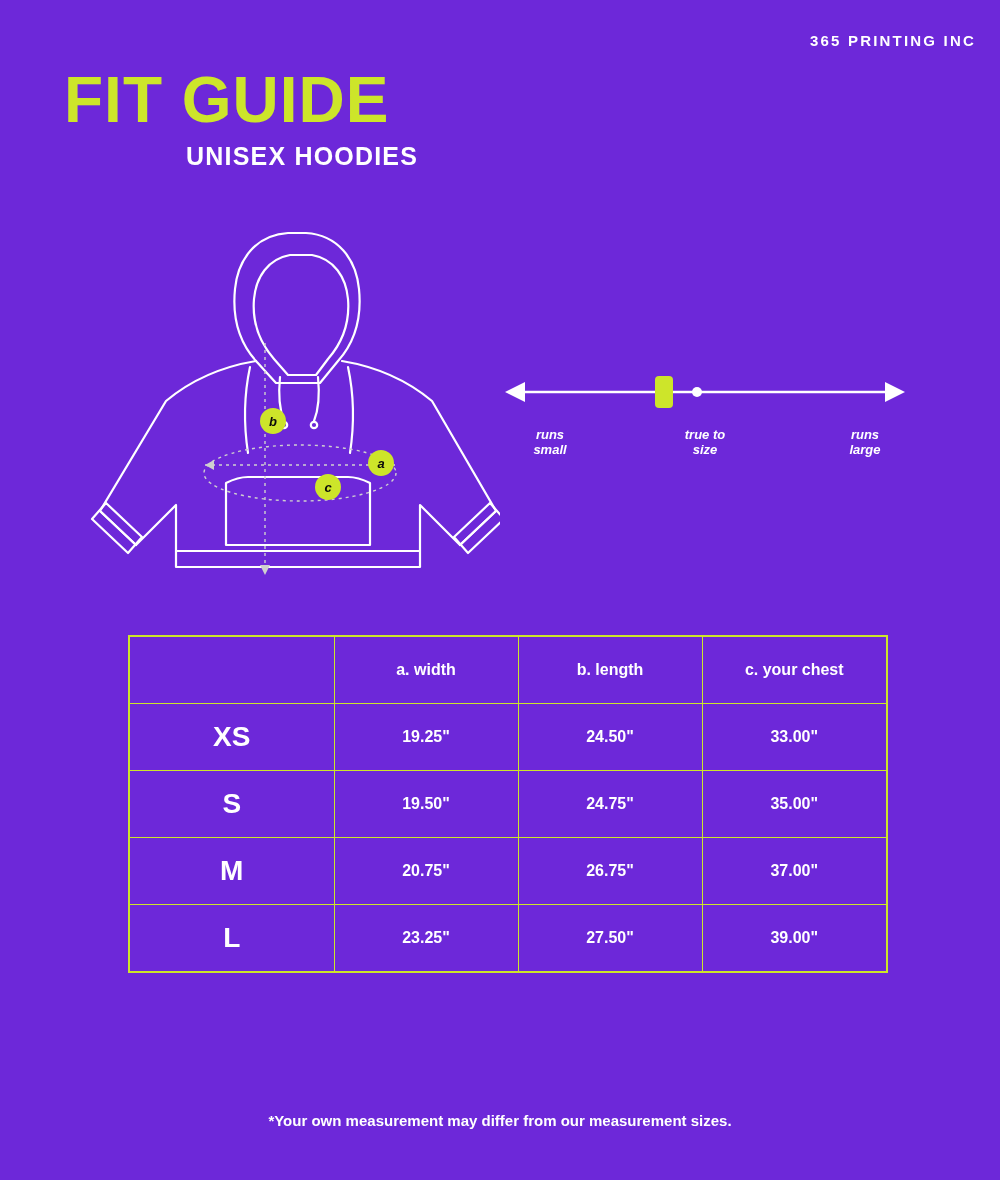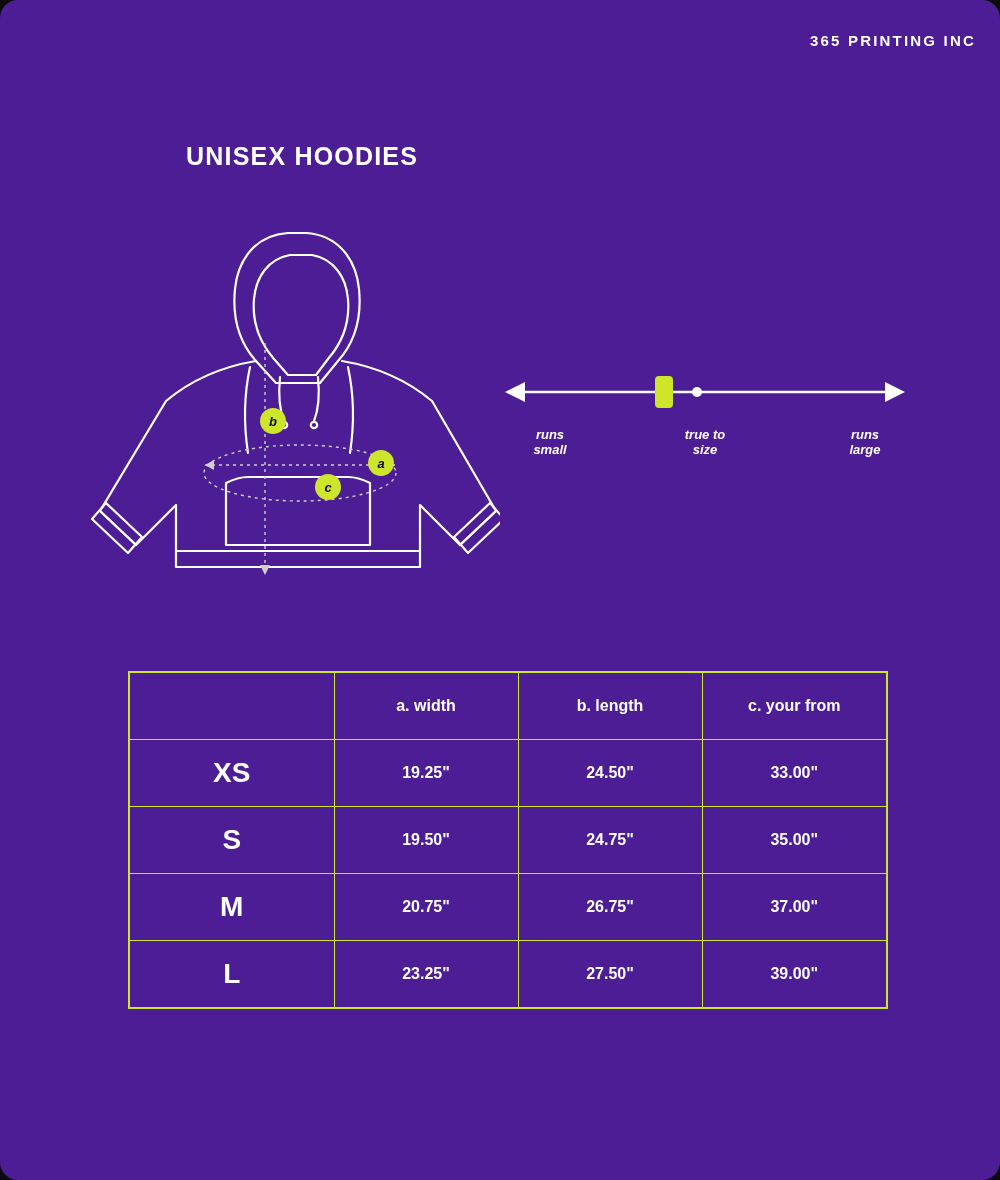--- a/index.html
+++ b/index.html
@@ -11,22 +11,21 @@
     width: 1000px;
     height: 1180px;
     position: relative;
     overflow: hidden;
     font-family: "Liberation Sans", sans-serif;
     color: #ffffff;
   }
   .page {
     position: absolute;
     inset: 0;
-    background: #4c1d95;
-    border-radius: 18px;
+    background: #6d28d9;
   }
 
   
   .brand {
     position: absolute;
     top: 32px;
     right: 24px;
     font-size: 15px;
     font-weight: bold;
     letter-spacing: 2.2px;
@@ -113,21 +112,20 @@
     position: absolute;
     left: 128px;
     top: 635px;
     width: 758px;
   }
   table.size-table {
     border-collapse: collapse;
     width: 758px;
     table-layout: fixed;
     border: 2px solid #cde52a;
-    margin-top: 36px;
   }
   table.size-table td, table.size-table th {
     border: 1px solid #cde52a;
     text-align: center;
     padding: 0;
     height: 66px;
     vertical-align: middle;
   }
   table.size-table col.c0 { width: 205px; }
   table.size-table col.c1 { width: 184px; }
@@ -162,20 +160,21 @@
     color: #ffffff;
   }
 </style>
 </head>
 <body>
 
 <div class="page">
 
   <div class="brand">365 PRINTING INC</div>
 
+  <div class="title">FIT GUIDE</div>
   <div class="subtitle">UNISEX HOODIES</div>
 
   <div class="hoodie-wrap">
     <svg width="420" height="380" viewBox="0 0 420 380">
       <g fill="none" stroke="#ffffff" stroke-width="2.2" stroke-linejoin="round" stroke-linecap="round">
 
         <path d="M208 18 C176 20 158 44 155 74 C152 104 160 128 176 146 L196 168 L240 168 L258 146 C274 128 282 104 279 74 C276 44 258 20 226 18 Z"></path>
 
         <path d="M210 40 C188 44 176 62 174 84 C172 108 180 128 194 144 L208 160 L236 160 L248 144 C262 128 270 108 268 84 C266 62 254 44 232 40 Z"></path>
 
@@ -249,21 +248,21 @@
         <col class="c0">
           <col class="c1">
           <col class="c2">
           <col class="c3">
       </colgroup>
       <thead>
         <tr>
           <th class="hdr-cell"></th>
           <th class="hdr-cell">a. width</th>
           <th class="hdr-cell">b. length</th>
-          <th class="hdr-cell">c. your from</th>
+          <th class="hdr-cell">c. your chest</th>
         </tr>
       </thead>
       <tbody>
         <tr>
           <td class="size-cell">XS</td>
           <td class="val-cell">19.25"</td>
           <td class="val-cell">24.50"</td>
           <td class="val-cell">33.00"</td>
         </tr>
         <tr>
@@ -281,14 +280,15 @@
         <tr>
           <td class="size-cell">L</td>
           <td class="val-cell">23.25"</td>
           <td class="val-cell">27.50"</td>
           <td class="val-cell">39.00"</td>
         </tr>
       </tbody>
     </table>
   </div>
 
+  <div class="footnote">*Your own measurement may differ from our measurement sizes.</div>
 
 </div>
 
 </body></html>

